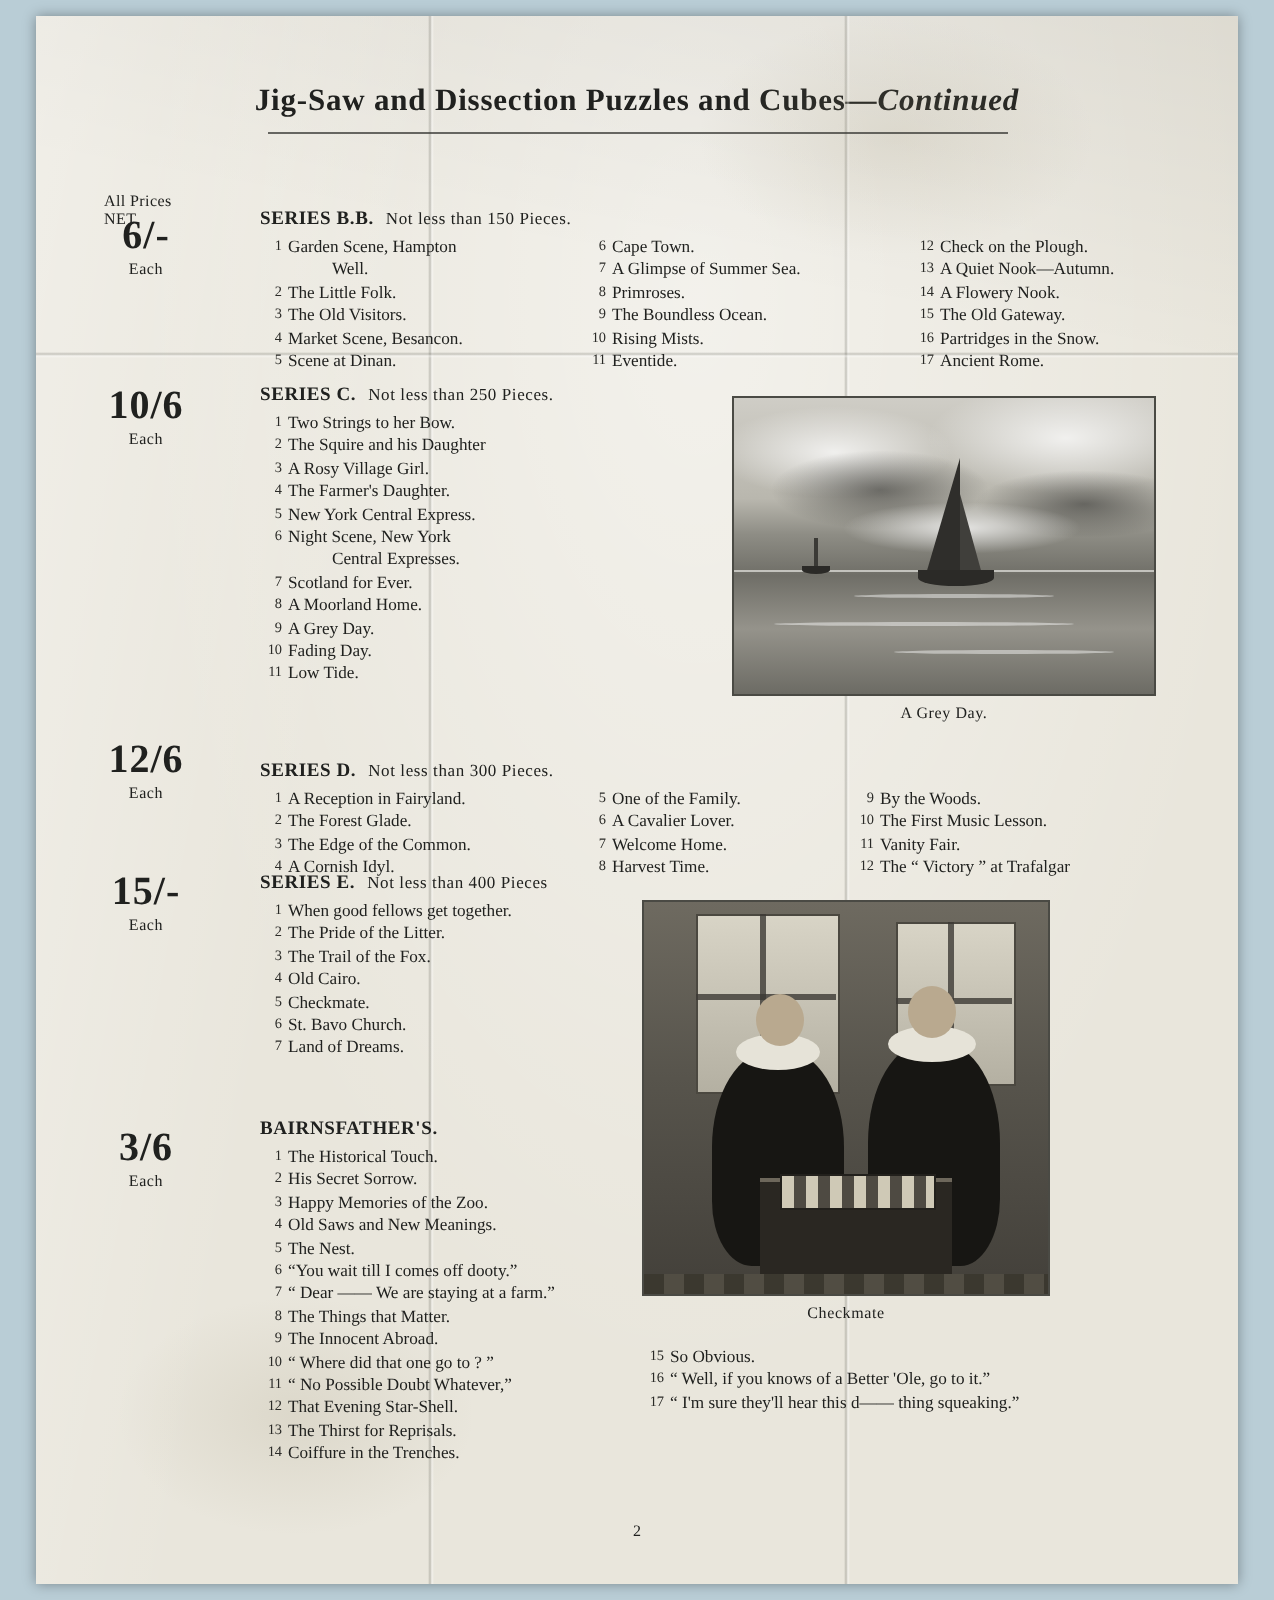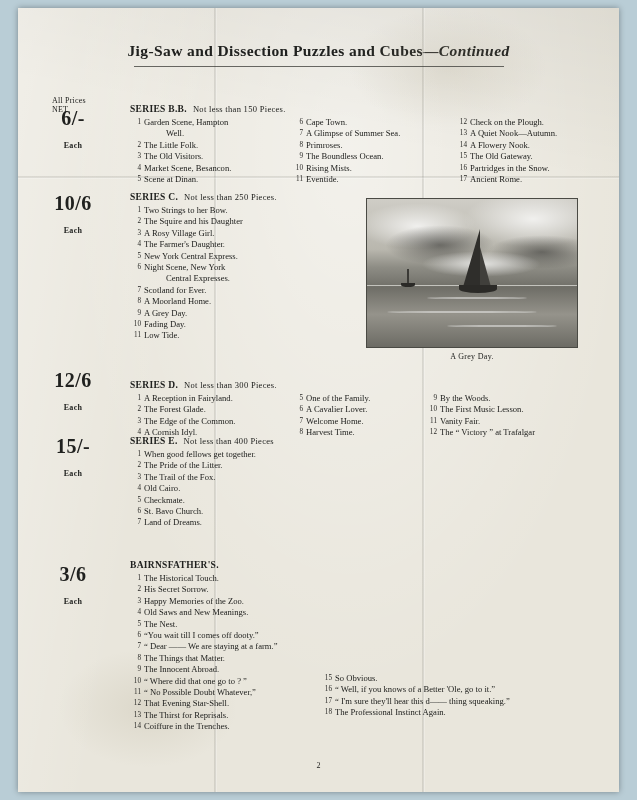--- a/index.html
+++ b/index.html
@@ -86,22 +86,21 @@
   }
   .price .amt {
     font-size: 20px;
     font-weight: bold;
     letter-spacing: 0.5px;
     line-height: 1;
   }
   .price .each {
     font-size: 8px;
     letter-spacing: 0.3px;
-    margin-top: 13px;
-    font-weight: bold;
+    margin-top: 2px;
   }
 
   .series {
     position: absolute;
     left: 92px;
     margin-left: 20px;
   }
   .series-head {
     font-size: 9.5px;
     font-weight: bold;
@@ -418,20 +417,45 @@
       <li><span class="num">1</span><span>When good fellows get together.</span></li>
       <li><span class="num">2</span><span>The Pride of the Litter.</span></li>
       <li><span class="num">3</span><span>The Trail of the Fox.</span></li>
       <li><span class="num">4</span><span>Old Cairo.</span></li>
       <li><span class="num">5</span><span>Checkmate.</span></li>
       <li><span class="num">6</span><span>St. Bavo Church.</span></li>
       <li><span class="num">7</span><span>Land of Dreams.</span></li>
     </ol>
   </div>
 
+  <div class="figure" style="left:303px;top:442px;width:204px;">
+    <div class="frame" style="width:204px;height:198px;">
+      <div class="chess">
+        <div class="window" style="left:26px;top:6px;width:70px;height:88px;"></div>
+        <div class="mull" style="left:58px;top:6px;width:3px;height:88px;"></div>
+        <div class="mull" style="left:26px;top:46px;width:70px;height:3px;"></div>
+        <div class="window" style="left:126px;top:10px;width:58px;height:80px;"></div>
+        <div class="mull" style="left:152px;top:10px;width:3px;height:80px;"></div>
+        <div class="mull" style="left:126px;top:48px;width:58px;height:3px;"></div>
+
+        <div class="figure-dark" style="left:34px;top:74px;width:66px;height:108px;"></div>
+        <div class="ruff" style="left:46px;top:66px;width:42px;height:18px;"></div>
+        <div class="head" style="left:56px;top:46px;width:24px;height:26px;"></div>
+
+        <div class="figure-dark" style="left:112px;top:70px;width:66px;height:112px;"></div>
+        <div class="ruff" style="left:122px;top:62px;width:44px;height:18px;"></div>
+        <div class="head" style="left:132px;top:42px;width:24px;height:26px;"></div>
+
+        <div class="table" style="left:58px;top:138px;width:96px;height:50px;"></div>
+        <div class="board" style="left:68px;top:136px;width:76px;height:16px;"></div>
+        <div class="floor" style="left:0px;top:186px;width:204px;height:12px;"></div>
+      </div>
+    </div>
+    <div class="cap">Checkmate</div>
+  </div>
 
   <div class="price" style="top:556px;">
     <div class="amt">3/6</div>
     <div class="each">Each</div>
   </div>
 
   <div class="series" style="top:552px;">
     <div class="series-head">
       <span>BAIRNSFATHER'S.</span>
     </div>
@@ -450,18 +474,17 @@
       <li><span class="num">12</span><span>That Evening Star-Shell.</span></li>
       <li><span class="num">13</span><span>The Thirst for Reprisals.</span></li>
       <li><span class="num">14</span><span>Coiffure in the Trenches.</span></li>
     </ol>
   </div>
 
   <ol class="items bottomcol" style="left:303px;top:665px;">
     <li><span class="num">15</span><span>So Obvious.</span></li>
     <li><span class="num">16</span><span>“ Well, if you knows of a Better 'Ole, go to it.”</span></li>
     <li><span class="num">17</span><span>“ I'm sure they'll hear this d—— thing squeaking.”</span></li>
-    <li><span class="num">18</span><span>The Professional Instinct Again.</span></li>
   </ol>
 
   <div class="pagenum">2</div>
 
 </div>
 
 </body></html>

